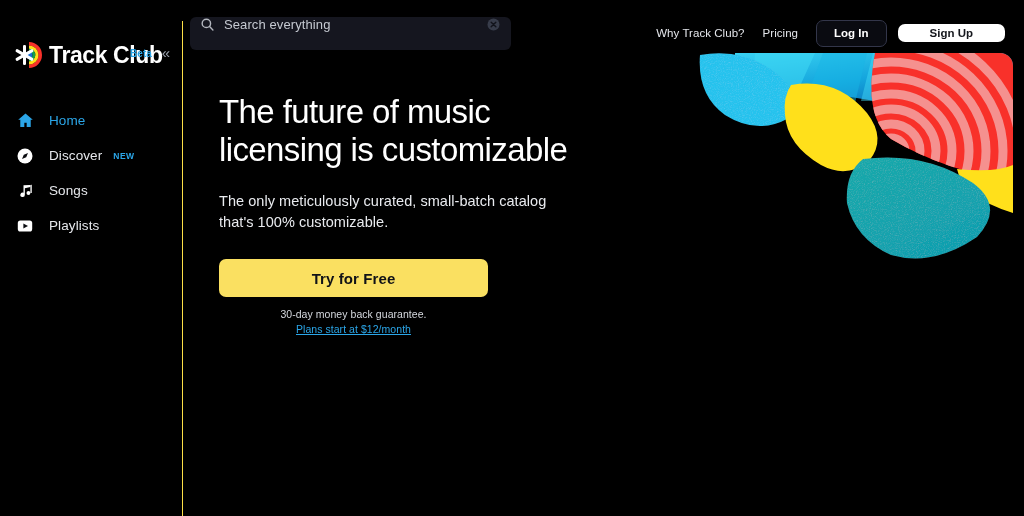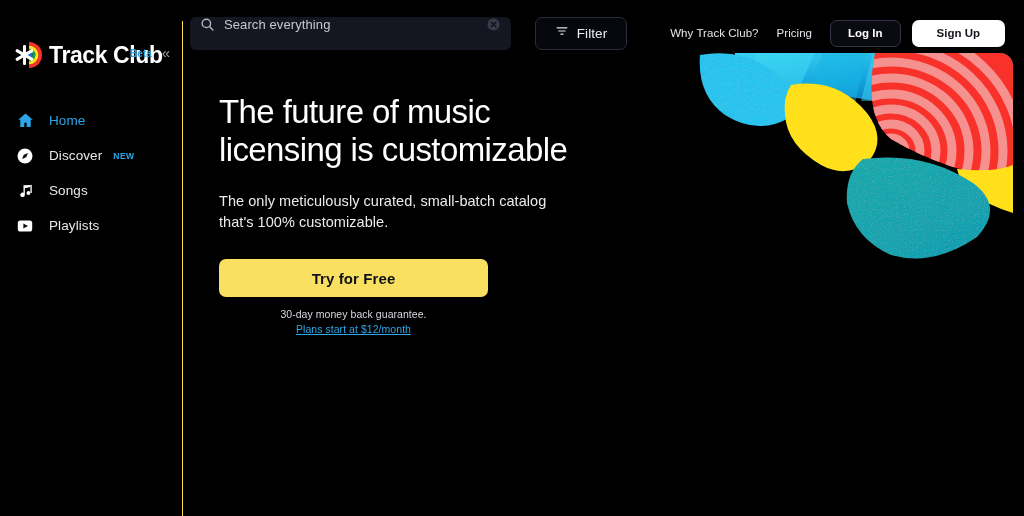--- a/index.html
+++ b/index.html
@@ -217,22 +217,22 @@
     font-weight: 700;
     display: flex;
     align-items: center;
     cursor: pointer;
     font-family: "Liberation Sans", sans-serif;
     white-space: nowrap;
   }
 
   .btn-signup {
     margin-left: 11px;
-    height: 27px;
-    padding: 0 25px;
+    height: 18px;
+    padding: 0 32px;
     background: #ffffff;
     border: none;
     border-radius: 7px;
     color: #14161c;
     font-size: 11.5px;
     font-weight: 700;
     display: flex;
     align-items: center;
     cursor: pointer;
     font-family: "Liberation Sans", sans-serif;
@@ -463,30 +463,20 @@
         </span>
         <input class="search-input" type="text" placeholder="Search everything" style="">
         <span class="search-clear">
           <svg viewBox="0 0 20 20" width="15" height="15">
             <circle cx="10" cy="10" r="8" fill="#4a5161"></circle>
             <path d="M6.9 6.9 L13.1 13.1 M13.1 6.9 L6.9 13.1" stroke="#10121a" stroke-width="1.9" stroke-linecap="round"></path>
           </svg>
         </span>
       </div>
 
-      <div class="filter-btn">
-        <span>
-          <svg viewBox="0 0 20 20" width="14" height="14" stroke="#e3e6ea" stroke-width="1.7" stroke-linecap="round">
-            <line x1="3" y1="5.5" x2="17" y2="5.5"></line>
-            <line x1="5.5" y1="10" x2="14.5" y2="10"></line>
-            <line x1="8.5" y1="14.5" x2="11.5" y2="14.5"></line>
-          </svg>
-        </span>
-        <span class="filter-label">Filter</span>
-      </div>
 
       <div class="topnav">
         <span class="topnav-link">Why Track Club?</span>
         <span class="topnav-link">Pricing</span>
         <button class="btn-login">Log In</button>
         <button class="btn-signup">Sign Up</button>
       </div>
     </div>
 
     <section class="hero">

